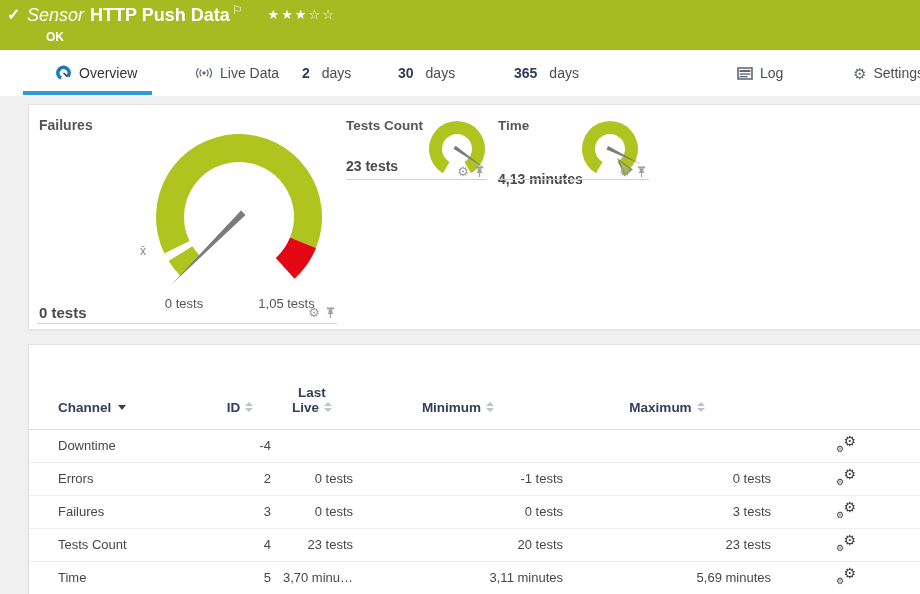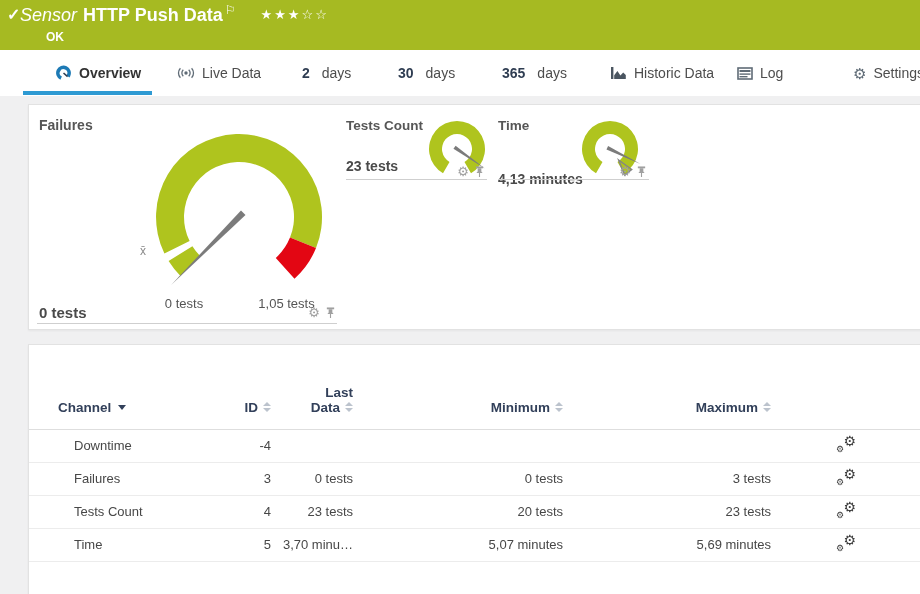--- a/index.html
+++ b/index.html
@@ -3,34 +3,34 @@
 <meta charset="utf-8">
 <style>
   * { margin:0; padding:0; box-sizing:border-box; }
   html,body { width:920px; height:594px; overflow:hidden; background:#f0f0f1;
     font-family:"Liberation Sans", sans-serif; }
   .abs { position:absolute; }
 
   
   #topbar { position:absolute; left:0; top:0; width:920px; height:50px; background:#a6ba22; color:#fff; }
   #topbar .check { position:absolute; left:7px; top:5px; font-size:16px; font-weight:bold; }
-  #topbar .titlerow { position:absolute; left:20px; top:3px; font-size:18px; white-space:nowrap; }
+  #topbar .titlerow { position:absolute; left:27px; top:3px; font-size:18px; white-space:nowrap; }
   #topbar .kind { font-style:italic; font-weight:400; margin-right:6px; }
   #topbar .title { font-weight:bold; }
   #topbar .flag { font-size:12px; vertical-align:7px; margin-left:2px; }
   #topbar .stars { font-size:13px; letter-spacing:2px; margin-left:20px; vertical-align:2px; }
   #topbar .status { position:absolute; left:46px; top:30px; font-size:12px; font-weight:bold; }
 
   
   #tabbar { position:absolute; left:0; top:50px; width:920px; height:46px; background:#fff; }
   .tab { position:absolute; top:0; height:46px; display:flex; align-items:center; gap:7px;
          font-size:14px; color:#4d4d4d; cursor:pointer; white-space:nowrap; }
   .tab svg { display:block; }
   .tab .num { font-weight:bold; color:#2f3d52; margin-right:5px; }
-  .tab.active { color:#333; font-weight:bold; }
+  .tab.active { color:#333; font-weight:normal; }
   #tab-underline { position:absolute; left:23px; top:41px; width:129px; height:4px; background:#2e9ad3; }
   .gearglyph { font-size:15px; color:#5f6b76; line-height:1; }
 
   
   .card { position:absolute; left:28px; width:900px; background:#fff;
           border:1px solid #e2e2e2; box-shadow:0 1px 2px rgba(0,0,0,.05); }
   #card-gauges { top:104px; height:226px; }
   #card-table  { top:344px; height:260px; }
 
   
@@ -38,26 +38,26 @@
   .gvalue { position:absolute; font-weight:bold; color:#4a4a4a; }
   .gline  { position:absolute; height:1px; background:#cfcfcf; }
   .gicons { position:absolute; display:flex; gap:5px; align-items:center; justify-content:flex-end; }
   .gicons .gear { font-size:13px; color:#a0a0a0; line-height:1; }
   .scale-label { position:absolute; font-size:13px; color:#555; text-align:center; }
 
   
   table { border-collapse:collapse; table-layout:fixed; width:892px; font-size:13px; color:#474747; }
   th, td { overflow:hidden; white-space:nowrap; }
   thead th { height:84px; vertical-align:bottom; padding-bottom:14px;
-             font-size:13.5px; font-weight:bold; color:#32405a; text-align:right;
+             font-size:13.5px; font-weight:bold; color:#32405a; text-align:center;
              border-bottom:1px solid #dedede; cursor:pointer; }
   thead th.c-name { text-align:left; padding-left:29px; }
   thead th.c-gear { cursor:default; }
   tbody td { height:33px; border-bottom:1px solid #ececec; text-align:right; }
-  tbody td.c-name { text-align:left; padding-left:45px; }
+  tbody td.c-name { text-align:left; padding-left:29px; }
   tbody td.c-gear { text-align:center; }
   .c-name { width:180px;margin-left:6px; } .c-id { width:62px; } .c-last { width:82px; }
   .c-min { width:210px; } .c-max { width:208px; } .c-gear { width:150px; }
 
   .caret { display:inline-block; margin-left:7px; vertical-align:2px; width:0; height:0;
            border-left:4.5px solid transparent; border-right:4.5px solid transparent;
            border-top:5px solid #32405a; }
   .sort { display:inline-block; vertical-align:0; margin-left:5px; }
   .sort i { display:block; width:0; height:0; border-left:4px solid transparent; border-right:4px solid transparent; }
   .sort .up { border-bottom:4px solid #bcc3cd; margin-bottom:2px; }
@@ -80,45 +80,38 @@
 </div>
 
 <div id="tabbar">
   <div class="tab active" style="left:55px">
     <svg width="17" height="16" viewBox="0 0 17 16">
       <circle cx="8.5" cy="8" r="5.6" fill="none" stroke="#1d7ab5" stroke-width="3.6" stroke-dasharray="27 9" transform="rotate(115 8.5 8)"></circle>
       <line x1="8.5" y1="8" x2="12.6" y2="11.6" stroke="#2f3d52" stroke-width="1.6"></line>
     </svg>
     <span>Overview</span>
   </div>
-  <div class="tab" style="left:177px">
+  <div class="tab" style="left:195px">
     <svg width="18" height="14" viewBox="0 0 18 14">
       <circle cx="9" cy="7" r="1.7" fill="#5f6b76"></circle>
       <path d="M6.3,3.8 A4.3 4.3 0 0 0 6.3,10.2 M3.4,2.2 A7 7 0 0 0 3.4,11.8 M11.7,3.8 A4.3 4.3 0 0 1 11.7,10.2 M14.6,2.2 A7 7 0 0 1 14.6,11.8" fill="none" stroke="#5f6b76" stroke-width="1.3"></path>
     </svg>
     <span>Live Data</span>
   </div>
   <div class="tab" style="left:302px">
     <span class="num">2</span>
       <span>days</span>
   </div>
   <div class="tab" style="left:398px">
     <span class="num">30</span>
       <span>days</span>
   </div>
-  <div class="tab" style="left:502px">
+  <div class="tab" style="left:514px">
     <span class="num">365</span>
       <span>days</span>
-  </div>
-  <div class="tab" style="left:610px">
-    <svg width="17" height="14" viewBox="0 0 17 14">
-      <rect x="1" y="1" width="2.4" height="12" fill="#4a5560"></rect>
-      <path d="M4.2,13 L4.2,9.2 L7.4,5 L10.4,9.4 L13.2,6.6 L15.8,9 L15.8,13 Z" fill="#4a5560"></path>
-    </svg>
-    <span>Historic Data</span>
   </div>
   <div class="tab" style="left:737px">
     <svg width="16" height="13" viewBox="0 0 16 13">
       <rect x="1" y="1" width="14" height="11" fill="none" stroke="#5f6b76" stroke-width="1.6"></rect>
       <rect x="2.5" y="3" width="11" height="2" fill="#5f6b76"></rect>
       <rect x="2.5" y="6.4" width="11" height="1.4" fill="#5f6b76"></rect>
       <rect x="2.5" y="9" width="8" height="1.4" fill="#5f6b76"></rect>
     </svg>
     <span>Log</span>
   </div>
@@ -200,59 +193,67 @@
     <thead>
       <tr>
         <th class="c-name">
           <span>Channel</span><span class="caret"></span>
         </th>
         <th class="c-id">
           <span>ID</span><span class="sort"><i class="up"></i><i class="dn"></i></span>
         </th>
         <th class="c-last">
           <div>Last</div>
-          <div><span>Data</span><span class="sort"><i class="up"></i><i class="dn"></i></span></div>
+          <div><span>Live</span><span class="sort"><i class="up"></i><i class="dn"></i></span></div>
         </th>
         <th class="c-min">
           <span>Minimum</span><span class="sort"><i class="up"></i><i class="dn"></i></span>
         </th>
         <th class="c-max">
           <span>Maximum</span><span class="sort"><i class="up"></i><i class="dn"></i></span>
         </th>
         <th class="c-gear"></th>
       </tr>
     </thead>
     <tbody>
       <tr>
         <td class="c-name">Downtime</td>
         <td class="c-id">-4</td>
         <td class="c-last"></td>
         <td class="c-min"></td>
         <td class="c-max"></td>
         <td class="c-gear"><span class="chgears"><span class="g1">⚙</span><span class="g2">⚙</span></span></td>
       </tr>
       <tr>
+        <td class="c-name">Errors</td>
+        <td class="c-id">2</td>
+        <td class="c-last">0 tests</td>
+        <td class="c-min">-1 tests</td>
+        <td class="c-max">0 tests</td>
+        <td class="c-gear"><span class="chgears"><span class="g1">⚙</span><span class="g2">⚙</span></span></td>
+      </tr>
+      <tr>
         <td class="c-name">Failures</td>
         <td class="c-id">3</td>
         <td class="c-last">0 tests</td>
         <td class="c-min">0 tests</td>
         <td class="c-max">3 tests</td>
         <td class="c-gear"><span class="chgears"><span class="g1">⚙</span><span class="g2">⚙</span></span></td>
       </tr>
       <tr>
         <td class="c-name">Tests Count</td>
         <td class="c-id">4</td>
         <td class="c-last">23 tests</td>
         <td class="c-min">20 tests</td>
         <td class="c-max">23 tests</td>
         <td class="c-gear"><span class="chgears"><span class="g1">⚙</span><span class="g2">⚙</span></span></td>
       </tr>
       <tr>
         <td class="c-name">Time</td>
         <td class="c-id">5</td>
         <td class="c-last">3,70 minu…</td>
-        <td class="c-min">5,07 minutes</td>
+        <td class="c-min">3,11 minutes</td>
         <td class="c-max">5,69 minutes</td>
         <td class="c-gear"><span class="chgears"><span class="g1">⚙</span><span class="g2">⚙</span></span></td>
       </tr>
     </tbody>
   </table>
 </div>
 
 </body></html>

